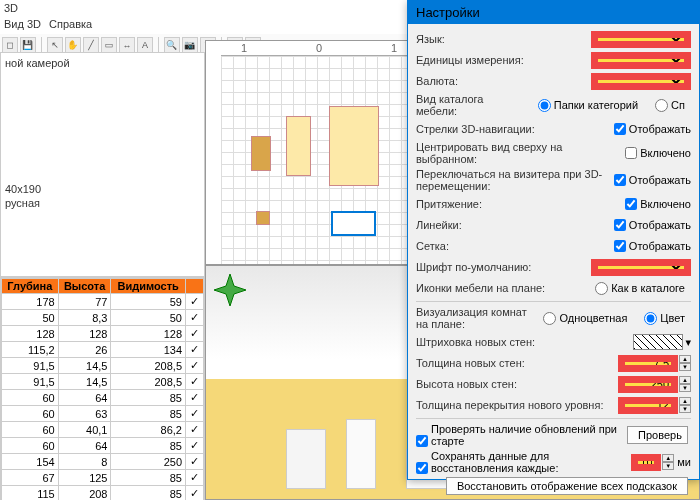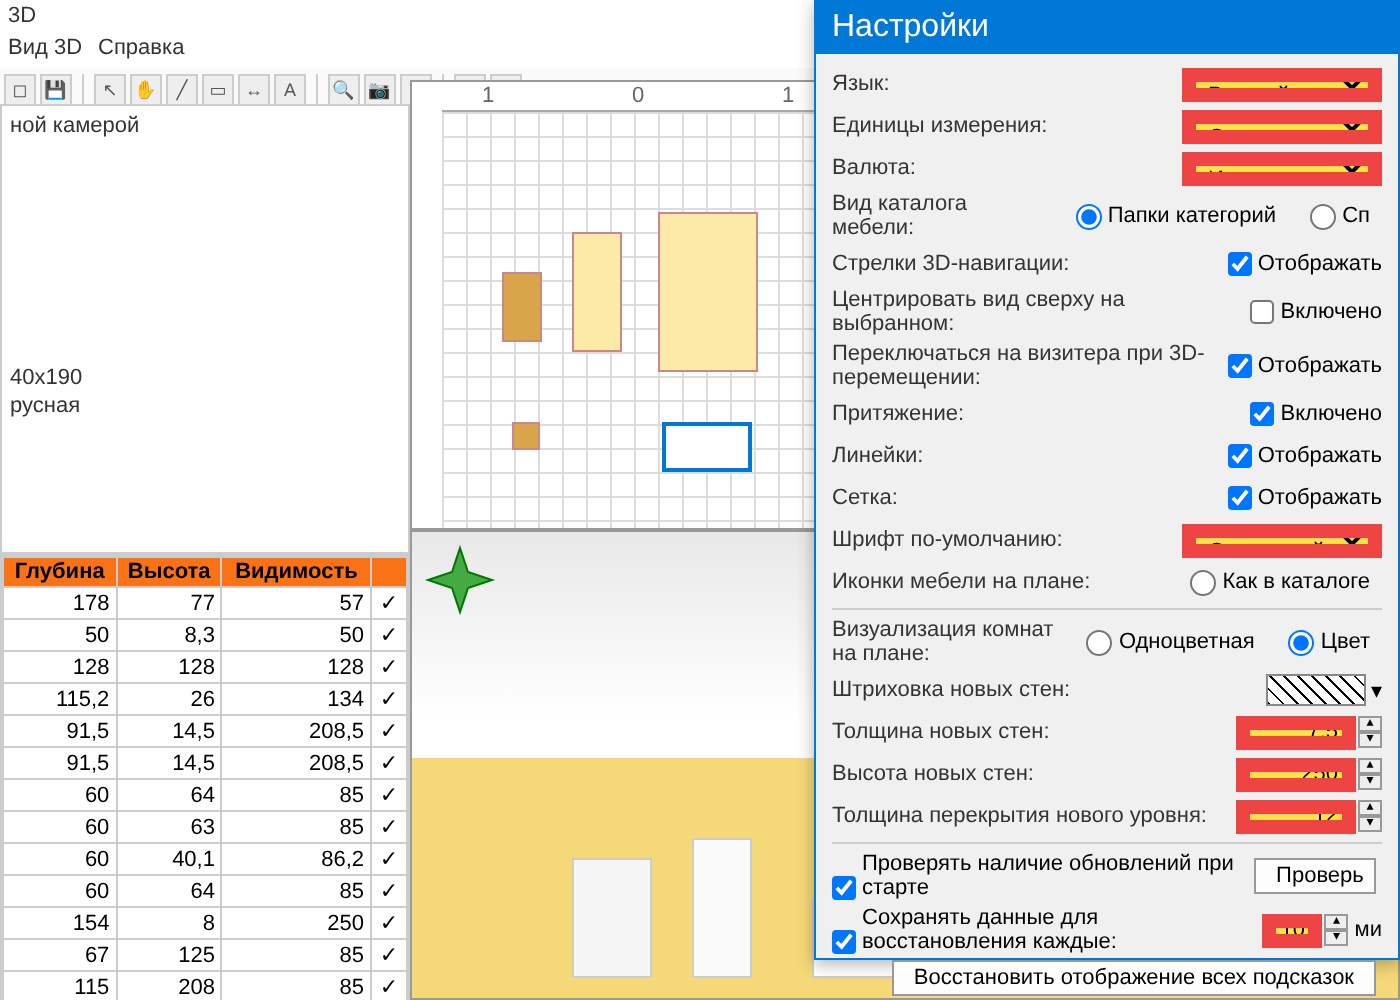--- a/index.html
+++ b/index.html
@@ -29,21 +29,21 @@
 .furn.sel { border: 2px solid #0078d7; background: #fff; }
 .threed { position: absolute; left: 205px; top: 265px; right: 0; bottom: 0; background: linear-gradient(#e8e8e8,#fff 40%); border: 1px solid #999; }
 .floor { position: absolute; left: 0; right: 0; bottom: 0; height: 120px; background: #f5d878; }
 .obj3d { position: absolute; background: #eee; border: 1px solid #ccc; }
 .compass { position: absolute; left: 6px; top: 6px; width: 36px; height: 36px; }
 .compass svg { width: 36px; height: 36px; }
 .watermark { position: absolute; right: 8px; bottom: 6px; font-size: 22px; font-weight: bold; letter-spacing: 2px; }
 .watermark .s { color: #f7c23b; }
 .watermark .iq { color: #7aa52e; }
 .dialog { position: absolute; left: 407px; top: 0; width: 293px; height: 480px; background: #f0f0f0; border: 1px solid #0078d7; box-shadow: 0 2px 8px rgba(0,0,0,.3); }
-.dlg-title { background: #0078d7; color: #ffffff; padding: 4px 8px; font-size: 16px; }
+.dlg-title { background: #0078d7; color: #000000; padding: 4px 8px; font-size: 13px; }
 .dlg-body { padding: 6px 8px; }
 .row { display: flex; align-items: center; margin-bottom: 3px; min-height: 18px; }
 .row .lbl { flex: 1; color: #333; }
 select, input[type=text] { font-size: 11px; border: 7px solid #ef4444; background: #fde047; padding: 0 2px; height: 17px; }
 select { width: 100px; }
 input[type=text] { width: 60px; text-align: right; }
 .chkbox { display: inline-flex; align-items: flex-end; gap: 3px; }
 .chkbox input { width: 12px; height: 12px; }
 .radio { display: inline-flex; align-items: center; gap: 3px; margin-right: 6px; padding-left: 11px; }
 .hatch { display: inline-block; width: 50px; height: 16px; border: 1px solid #888;
@@ -98,21 +98,21 @@
           <th>Глубина</th>
           <th>Высота</th>
           <th>Видимость</th>
           <th style="width:18px"></th>
         </tr>
           </thead>
         <tbody id="tbody">
             <tr>
               <td>178</td>
               <td>77</td>
-              <td>57</td>
+              <td>59</td>
               <td class="chk">✓</td>
             </tr>
             <tr>
               <td>50</td>
               <td>8,3</td>
               <td>50</td>
               <td class="chk">✓</td>
             </tr>
             <tr>
               <td>128</td>

